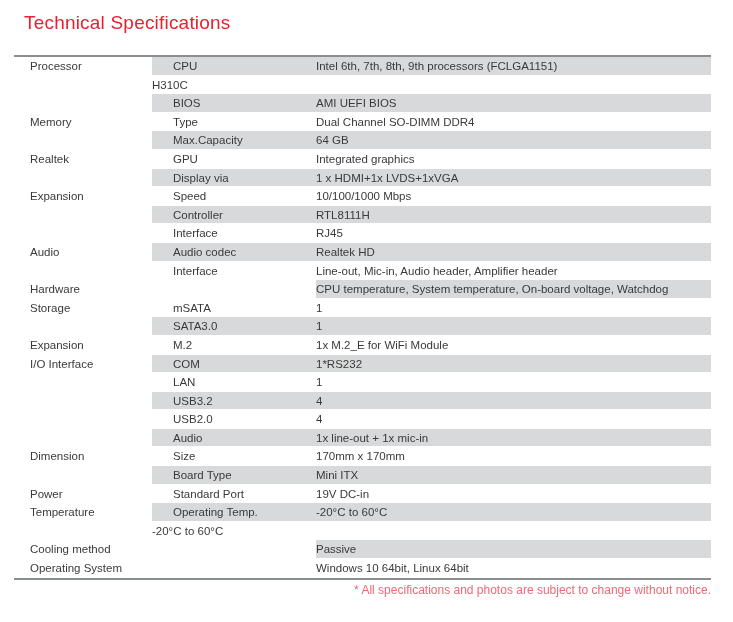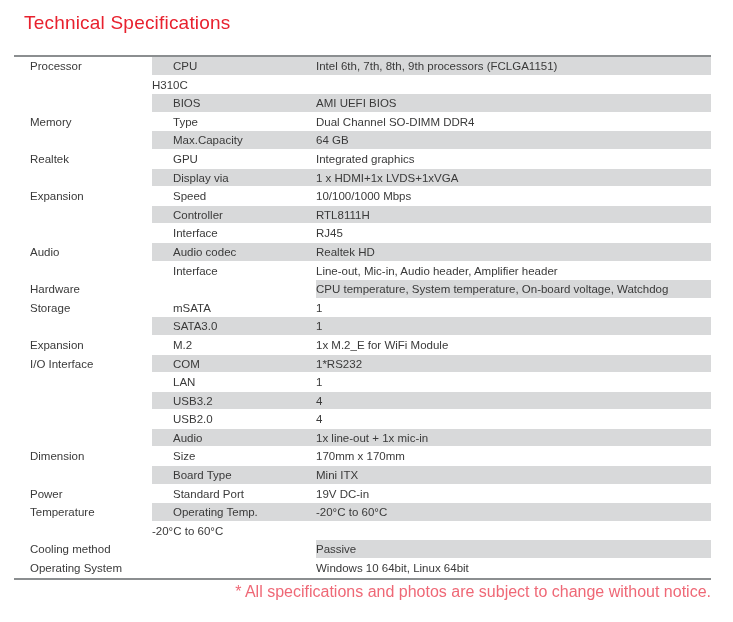--- a/index.html
+++ b/index.html
@@ -60,21 +60,21 @@
   }
   .row.shaded .cell-attr,
   .row.shaded .cell-val {
     background: var(--row-gray, #d8d9da);
     box-shadow: inset 0 -1px 0 #ffffff;
   }
   .footnote {
     position: absolute;
     top: 583px;
     right: 22px;
-    font-size: 16px;
+    font-size: 12px;
     color: var(--footnote-red, #ef6876);
     white-space: nowrap;
   }
 </style>
 </head>
 <body style="--title-red: #e8212e; --footnote-red: #ef6876; --row-gray: #d8d9da; --border-gray: #8b8e90; --text-dark: #3a3a3a;">
 
 <h1 class="page-title">Technical Specifications</h1>
 
 <div class="spec-table" id="spec-table">

